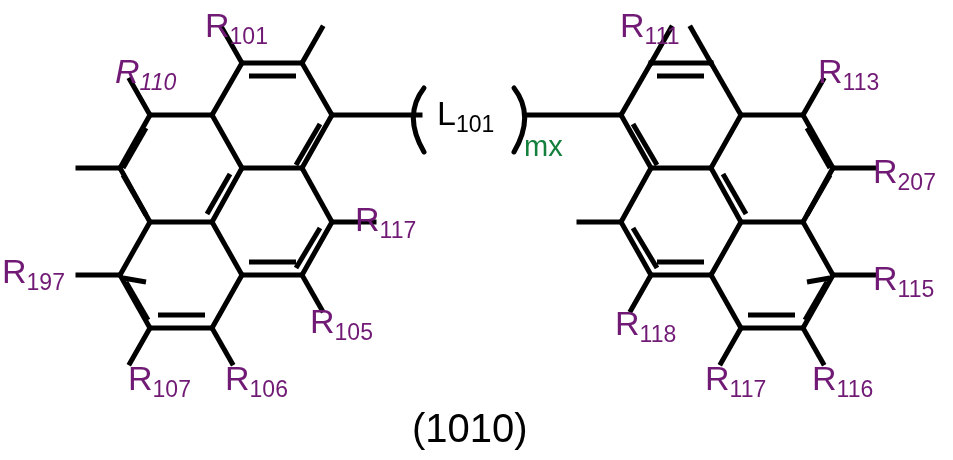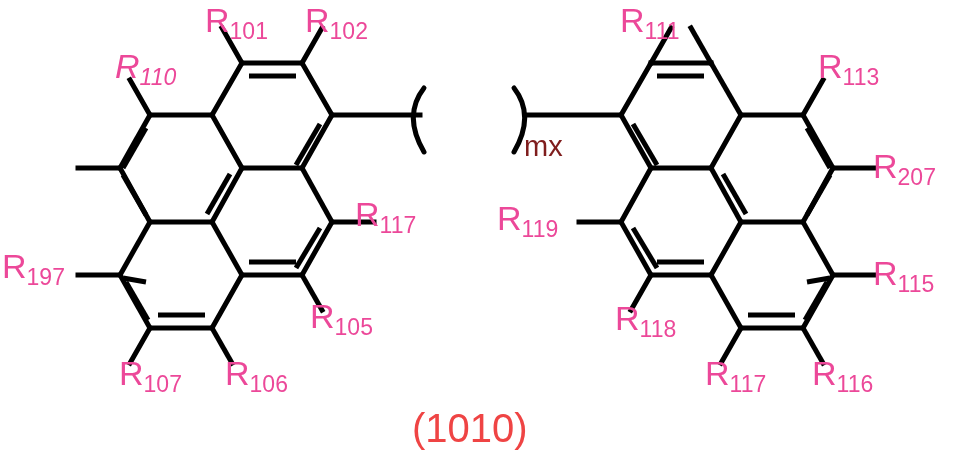--- a/index.html
+++ b/index.html
@@ -7,24 +7,24 @@
   #root{
     position:relative;
     width:953px;height:460px;
     background:#ffffff;
     font-family:"Liberation Sans", sans-serif;
     overflow:hidden;
   }
   #drawing{position:absolute;left:0;top:0;width:953px;height:460px;}
   .rlabel{
     position:absolute;
-    color:#ec4899;
+    color:#701a75;
     font-family:"Liberation Sans", sans-serif;
     font-size:34px;
-    line-height:36px;
+    line-height:46px;
     white-space:nowrap;
     letter-spacing:0px;
   }
   .rlabel .sub{
     font-size:23px;
     vertical-align:baseline;
     position:relative;
     top:7px;
     letter-spacing:0px;
   }
@@ -36,29 +36,29 @@
     line-height:34px;
     white-space:nowrap;
   }
   .linklabel .sub{
     font-size:23px;
     position:relative;
     top:7px;
   }
   .mxlabel{
     position:absolute;
-    color:#7f1d1d;
+    color:#15803d;
     font-family:"Liberation Sans", sans-serif;
     font-size:29px;
     line-height:29px;
     white-space:nowrap;
   }
   .caption{
     position:absolute;
-    color:#ef4444;
+    color:#000000;
     font-family:"Liberation Sans", sans-serif;
     font-size:40px;
     line-height:40px;
     white-space:nowrap;
   }
 </style>
 </head>
 <body>
 
 <div id="root">
@@ -176,72 +176,69 @@
 
       <path d="M 424,88 C 410,106 410,128 424,152"></path>
       <path d="M 514,88 C 528,106 528,128 514,152"></path>
     </g>
   </svg>
 
   <div class="rlabel" style="left:205px;top:2px;">
     <span>R</span><span class="sub">101</span>
   </div>
 
-  <div class="rlabel" style="left:305px;top:2px;">
-    <span>R</span><span class="sub">102</span>
-  </div>
 
   <div class="rlabel" style="left:115px;top:48px;font-style:italic;">
     <span>R</span><span class="sub">110</span>
   </div>
 
 
   <div class="rlabel" style="left:2px;top:248px;">
     <span>R</span><span class="sub">197</span>
   </div>
 
   <div class="rlabel" style="left:355px;top:196px;">
     <span>R</span><span class="sub">117</span>
   </div>
 
   <div class="rlabel" style="left:310px;top:298px;">
     <span>R</span><span class="sub">105</span>
   </div>
 
-  <div class="rlabel" style="left:119px;top:355px;">
+  <div class="rlabel" style="left:128px;top:355px;">
     <span>R</span><span class="sub">107</span>
   </div>
 
   <div class="rlabel" style="left:225px;top:355px;">
     <span>R</span><span class="sub">106</span>
   </div>
 
+  <div class="linklabel" style="left:437px;top:96px;">
+    <span>L</span><span class="sub">101</span>
+  </div>
 
   <div class="mxlabel" style="left:524px;top:132px;">mx</div>
 
   <div class="rlabel" style="left:620px;top:2px;">
     <span>R</span><span class="sub">111</span>
   </div>
 
 
   <div class="rlabel" style="left:818px;top:48px;">
     <span>R</span><span class="sub">113</span>
   </div>
 
   <div class="rlabel" style="left:873px;top:148px;">
     <span>R</span><span class="sub">207</span>
   </div>
 
   <div class="rlabel" style="left:873px;top:255px;">
     <span>R</span><span class="sub">115</span>
   </div>
 
-  <div class="rlabel" style="left:497px;top:200px;">
-    <span>R</span><span class="sub">119</span>
-  </div>
 
   <div class="rlabel" style="left:615px;top:300px;">
     <span>R</span><span class="sub">118</span>
   </div>
 
   <div class="rlabel" style="left:705px;top:355px;">
     <span>R</span><span class="sub">117</span>
   </div>
 
   <div class="rlabel" style="left:812px;top:355px;">

